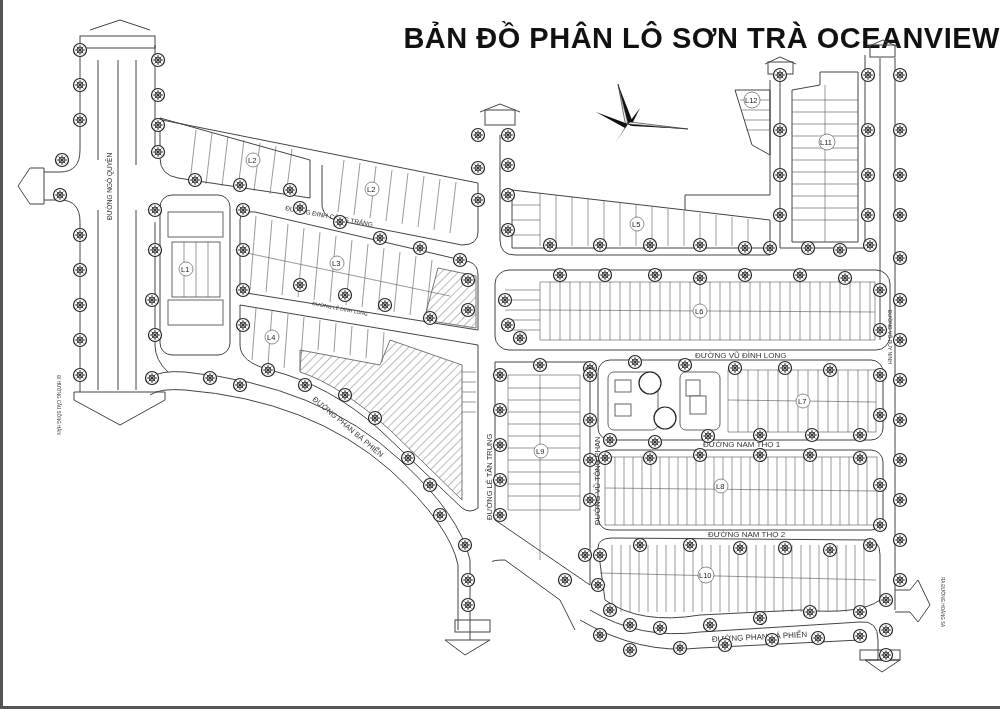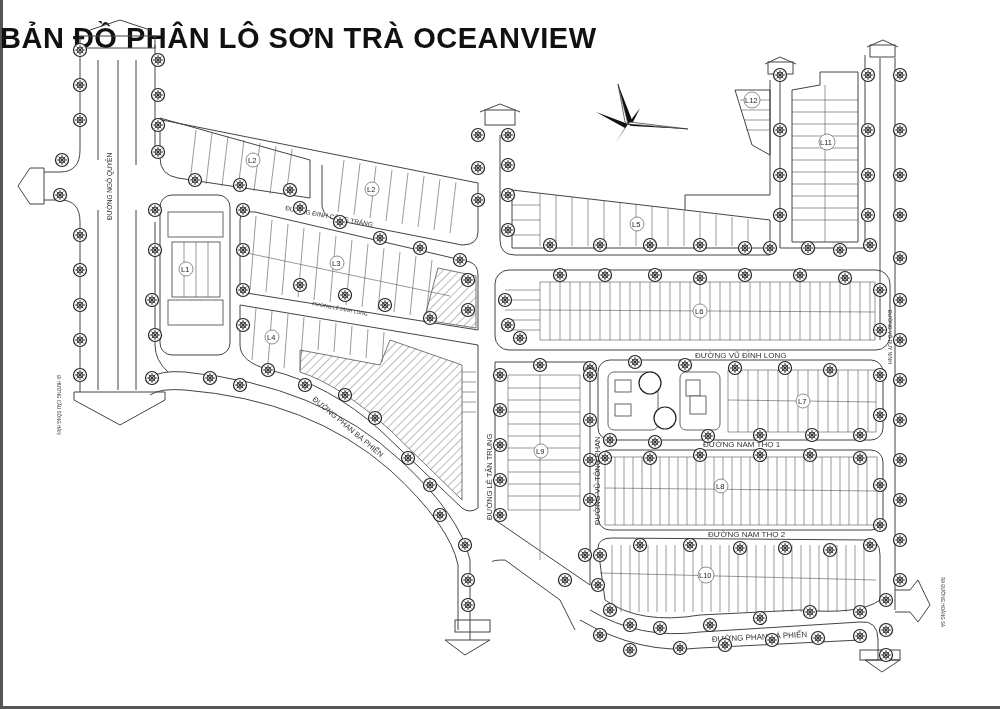--- a/index.html
+++ b/index.html
@@ -1,18 +1,18 @@
 <!DOCTYPE html>
 <html><head>
 <meta charset="utf-8">
 <style>
   html,body{margin:0;padding:0;background:#ffffff;}
   body{width:1000px;height:709px;overflow:hidden;position:relative;font-family:"Liberation Sans",sans-serif;}
   #frame{position:absolute;left:0;top:0;width:1000px;height:709px;box-sizing:border-box;border-left:3px solid #555;border-bottom:3px solid #555;background:#fff;}
-  #title{position:absolute;left:0;top:22px;width:1000px;text-align:left;font-size:29px;font-weight:bold;color:#111;letter-spacing:0.5px;}
+  #title{position:absolute;left:0;top:22px;width:1000px;text-align:right;font-size:29px;font-weight:bold;color:#111;letter-spacing:0.5px;}
   svg{position:absolute;left:0;top:0;}
   .road{fill:none;stroke:#444;stroke-width:1;}
   .lot{fill:none;stroke:#555;stroke-width:0.6;}
   .bld{fill:#fff;stroke:#555;stroke-width:0.9;}
   .lbl{font-family:"Liberation Sans",sans-serif;font-size:6.5px;fill:#333;}
   .lotid{font-family:"Liberation Sans",sans-serif;font-size:7.5px;fill:#222;}
   .tree{fill:#fff;stroke:#222;stroke-width:1.2;}
   .treein{fill:none;stroke:#222;stroke-width:0.8;}
 </style>
 </head>

